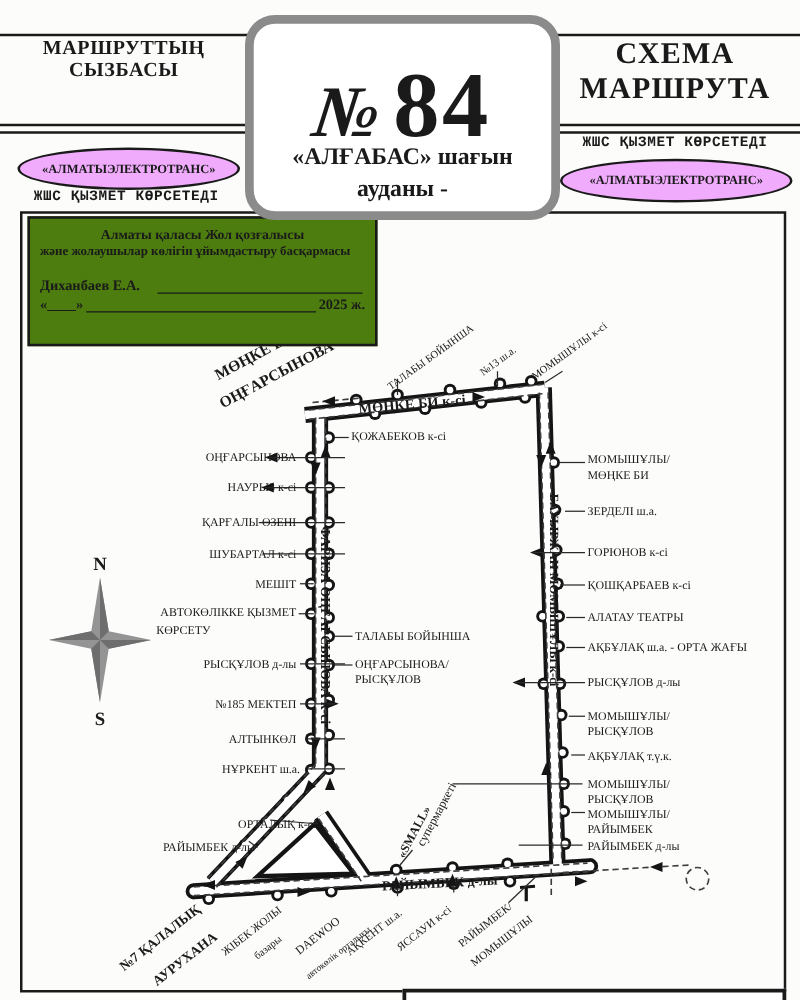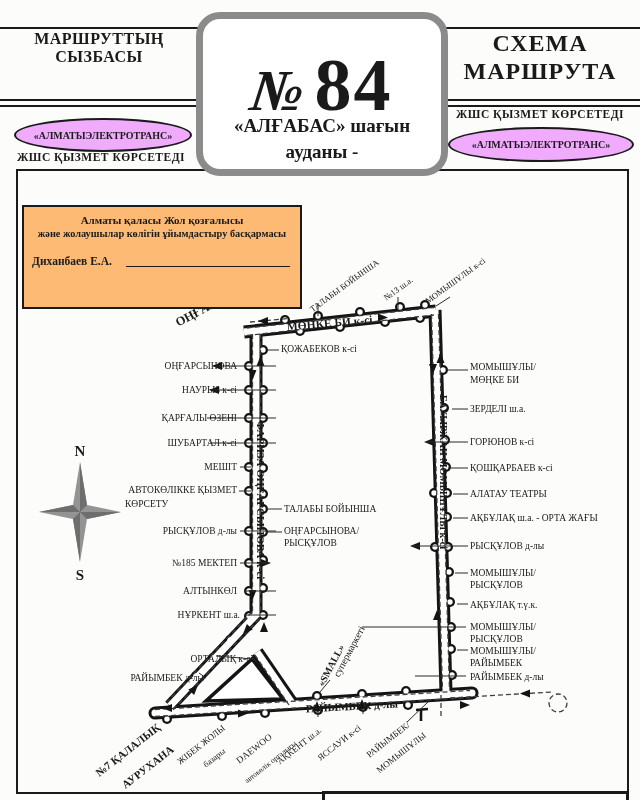--- a/index.html
+++ b/index.html
@@ -14,28 +14,28 @@
              border:7px solid #8b8b8b;border-radius:24px;z-index:5;
              display:flex;flex-direction:column;align-items:center;}
   #route-no-row{display:flex;align-items:baseline;margin-top:2px;height:92px;}
   #route-no-symbol{font-style:italic;font-size:58px;font-weight:bold;transform:skewX(-8deg);margin-right:10px;}
   #route-number{font-size:74px;font-weight:bold;letter-spacing:2px;margin-top:22px;}
   .route-name{font-size:19px;font-weight:bold;line-height:1.35;text-align:center;}
   .oval{border:2px solid #1a1a1a;border-radius:50%;display:flex;align-items:center;justify-content:center;
         font-size:10px;font-weight:bold;background:#f0abfc;white-space:nowrap;}
   #oval-left{left:14px;top:118px;width:174px;height:30px;}
   #oval-right{left:448px;top:127px;width:182px;height:31px;}
-  .tagline{font-size:11.5px;font-weight:bold;text-align:center;letter-spacing:.5px;white-space:nowrap;}
+  .tagline{font-size:11.5px;font-weight:bold;text-align:center;letter-spacing:.5px;white-space:nowrap;font-family:Liberation Mono, monospace;}
   #tag-left{left:10px;top:151px;width:182px;}
   #tag-right{left:448px;top:108px;width:184px;}
   #map-frame{left:16px;top:169px;width:609px;height:621px;border:2px solid #1a1a1a;}
-  #approval-box{left:22px;top:173px;width:260px;height:90px;border:2px solid #1a1a1a;background:#fdba74;
-                padding:6px 8px 4px 8px;font-weight:bold;z-index:4;margin-top:32px;}
+  #approval-box{left:22px;top:173px;width:260px;height:90px;border:2px solid #1a1a1a;background:#4d7c0f;
+                padding:6px 8px 4px 8px;font-weight:bold;z-index:4;}
   #approval-box .c{text-align:center;font-size:11px;line-height:1.3;}
-  #approval-box .c2{text-align:center;font-size:10.3px;line-height:1.3;}
+  #approval-box .c2{font-size:10.3px;line-height:1.3;}
   .sigrow{display:flex;align-items:flex-end;font-size:11.5px;margin-top:2px;}
   .uline{flex:1;border-bottom:1.4px solid #1a1a1a;height:12px;margin:0 2px;}
   #sig-name-row{margin-top:13px;gap:12px;}
   #footer-box{left:322px;top:791px;width:301px;height:12px;border:3px solid #1a1a1a;background:#fff;z-index:3;}
   svg text{fill:#1a1a1a;}
 </style>
 </head>
 <body>
 
 <div id="page">
@@ -67,20 +67,25 @@
   <div class="abs oval" id="oval-right">«АЛМАТЫЭЛЕКТРОТРАНС»</div>
 
   <div class="abs" id="map-frame"></div>
 
   <div class="abs" id="approval-box">
     <div class="c">Алматы қаласы Жол қозғалысы</div>
     <div class="c2">және жолаушылар көлігін ұйымдастыру басқармасы</div>
     <div class="sigrow" id="sig-name-row">
       <span>Диханбаев Е.А.</span>
       <span class="uline"></span>
+    </div>
+    <div class="sigrow">
+      <span>«____»</span>
+      <span class="uline"></span>
+      <span>2025 ж.</span>
     </div>
   </div>
 
   <div class="abs" id="footer-box"></div>
 
   <svg class="abs" id="map-svg" style="left:0;top:0;" width="640" height="800" viewBox="0 0 640 800" font-family="Liberation Serif, DejaVu Serif, serif">
 
     <g>
       <path d="M80,462 L87,505 L121,512 L87,519 L80,562 L73,519 L39,512 L73,505 Z" fill="#949494"></path>
       <path d="M80,462 L80,512 L87,505 Z M121,512 L80,512 L87,519 Z M80,562 L80,512 L73,519 Z M39,512 L80,512 L73,505 Z" fill="#6e6e6e"></path>

